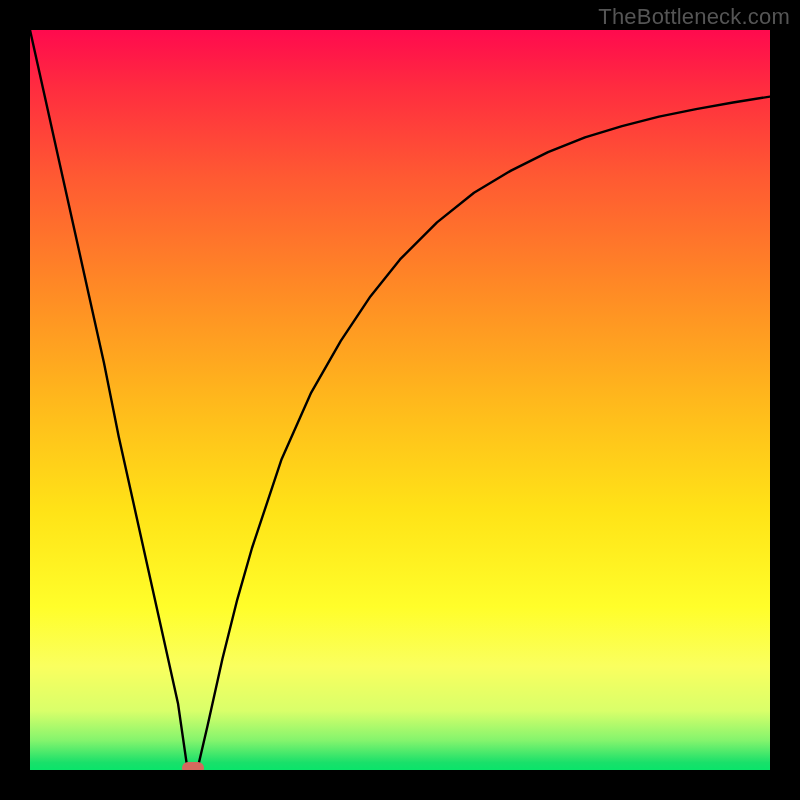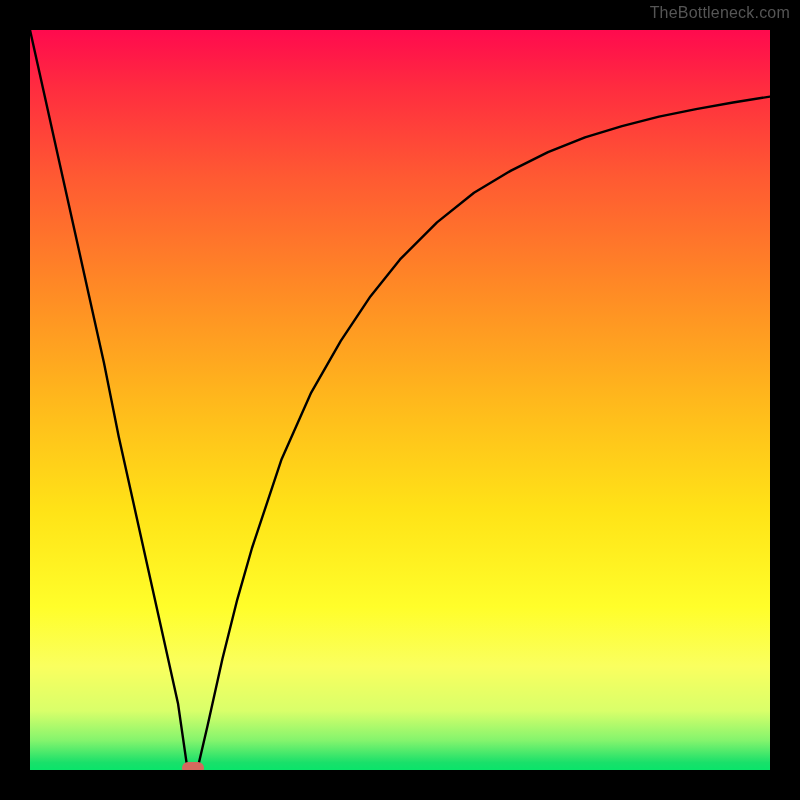--- a/index.html
+++ b/index.html
@@ -15,21 +15,21 @@
     position: relative;
     width: 800px;
     height: 800px;
     background: #000;
   }
   .watermark {
     position: absolute;
     top: 4px;
     right: 10px;
     color: #555;
-    font-size: 16px;
+    font-size: 22px;
     font-weight: 500;
     letter-spacing: 0.2px;
     z-index: 30;
   }
   .plot-area {
     position: absolute;
     left: 30px;
     top: 30px;
     width: 740px;
     height: 740px;

